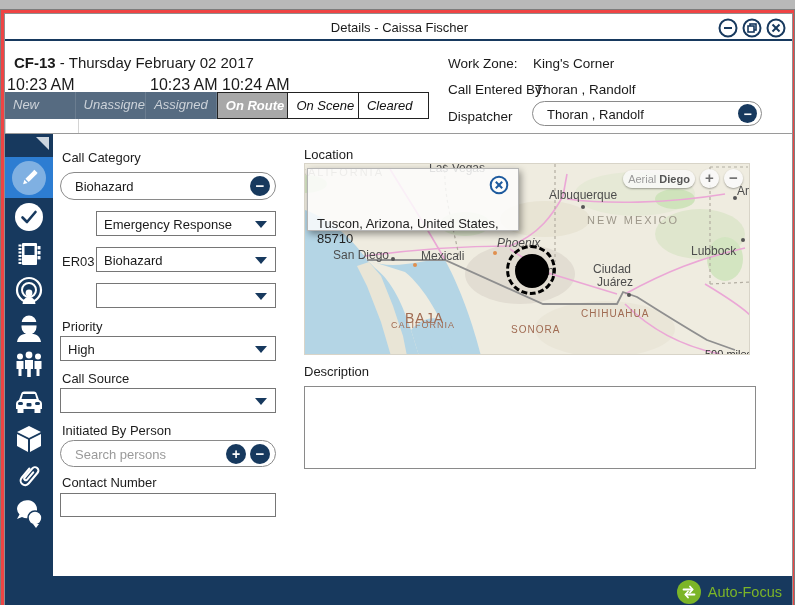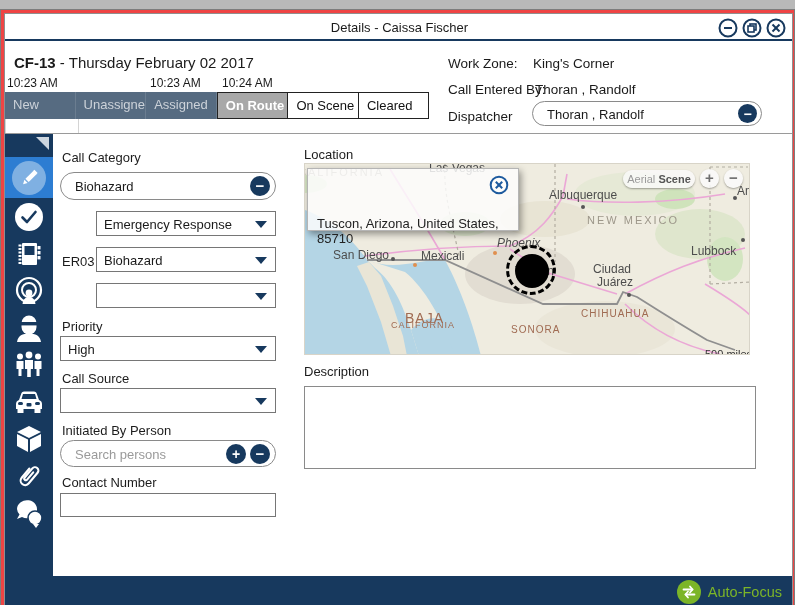--- a/index.html
+++ b/index.html
@@ -10,22 +10,22 @@
 
   
   .titlebar { position:absolute; left:0; top:0; width:789px; height:27px; background:#fff; border-bottom:2px solid #17395e; }
   .titlebar .title { position:absolute; left:0; right:0; top:6px; text-align:center; font-size:13px; color:#1a1a1a; }
   .winbtn { position:absolute; top:4px; width:20px; height:20px; cursor:pointer; }
   .winbtn svg { display:block; }
 
   
   .callline { position:absolute; left:9px; top:40px; font-size:15px; color:#1a1a1a; }
   .callline b { font-weight:bold; }
-  .ts { position:absolute; top:62px; font-size:12px; color:#1a1a1a;text-align:right; }
-  .tabs { position:absolute; left:0px; top:78px; height:24px; display:flex; }
+  .ts { position:absolute; top:62px; font-size:16px; color:#1a1a1a;text-align:right; }
+  .tabs { position:absolute; left:0px; top:78px; height:24px; display:flex;font-style:italic; }
   .tab { width:70.6px; height:27px; font-size:13px; line-height:26px; padding-left:8px; overflow:hidden; white-space:nowrap; }
   .tab.past { background:#566b81; color:#ccd2d9; border-right:1px solid #6b7d90; }
   .tab.current { background:#a8a8a8; color:#ffffff; font-weight:bold; border:1px solid #222; border-right:none; }
   .tab.future { background:#ffffff; color:#111; border:1px solid #222; border-right:none; }
   .tab.last { border-right:1px solid #222; }
   .status-empty-cell { position:absolute; left:0px; top:105px; width:74px; height:15px; background:#fff; border:1px solid #d4d4d4; border-top:none; }
 
   .hmeta { position:absolute; font-size:13.5px; color:#1a1a1a; }
   .pill { position:absolute; background:#fff; border:1.5px solid #8a8a8a; border-radius:999px; }
   .pill .ptext { position:absolute; left:14px; top:50%; transform:translateY(-50%); font-size:13px; color:#1a1a1a; white-space:nowrap; }
@@ -376,21 +376,21 @@
     <span class="mlabel mstate" style="left:206px; top:160px;">SONORA</span>
     <span class="mlabel mstate" style="left:100px; top:146px; font-size:14px;">BAJA</span>
     <span class="mlabel mstate" style="left:86px; top:156px; font-size:9px;">CALIFORNIA</span>
     <span class="mlabel" style="left:400px; top:184px; font-size:11px; color:#333;">500 miles</span>
 
     <div class="marker-ring"></div>
     <div class="marker"></div>
 
     <div class="mapctl-pill">
       <span>Aerial</span>
-      <b>Scene</b>
+      <b>Diego</b>
     </div>
     <div class="zoombtn" style="left:395px;">+</div>
     <div class="zoombtn" style="left:419px;">−</div>
 
     <div class="tooltip">
       <div class="tclose">
         <svg width="20" height="20" viewBox="0 0 20 20">
               <circle cx="10" cy="10" r="8.3" fill="rgba(255,255,255,0.6)" stroke="#1d5a9e" stroke-width="2"></circle>
               <line x1="6.8" y1="6.8" x2="13.2" y2="13.2" stroke="#1d5a9e" stroke-width="2"></line>
               <line x1="13.2" y1="6.8" x2="6.8" y2="13.2" stroke="#1d5a9e" stroke-width="2"></line>

